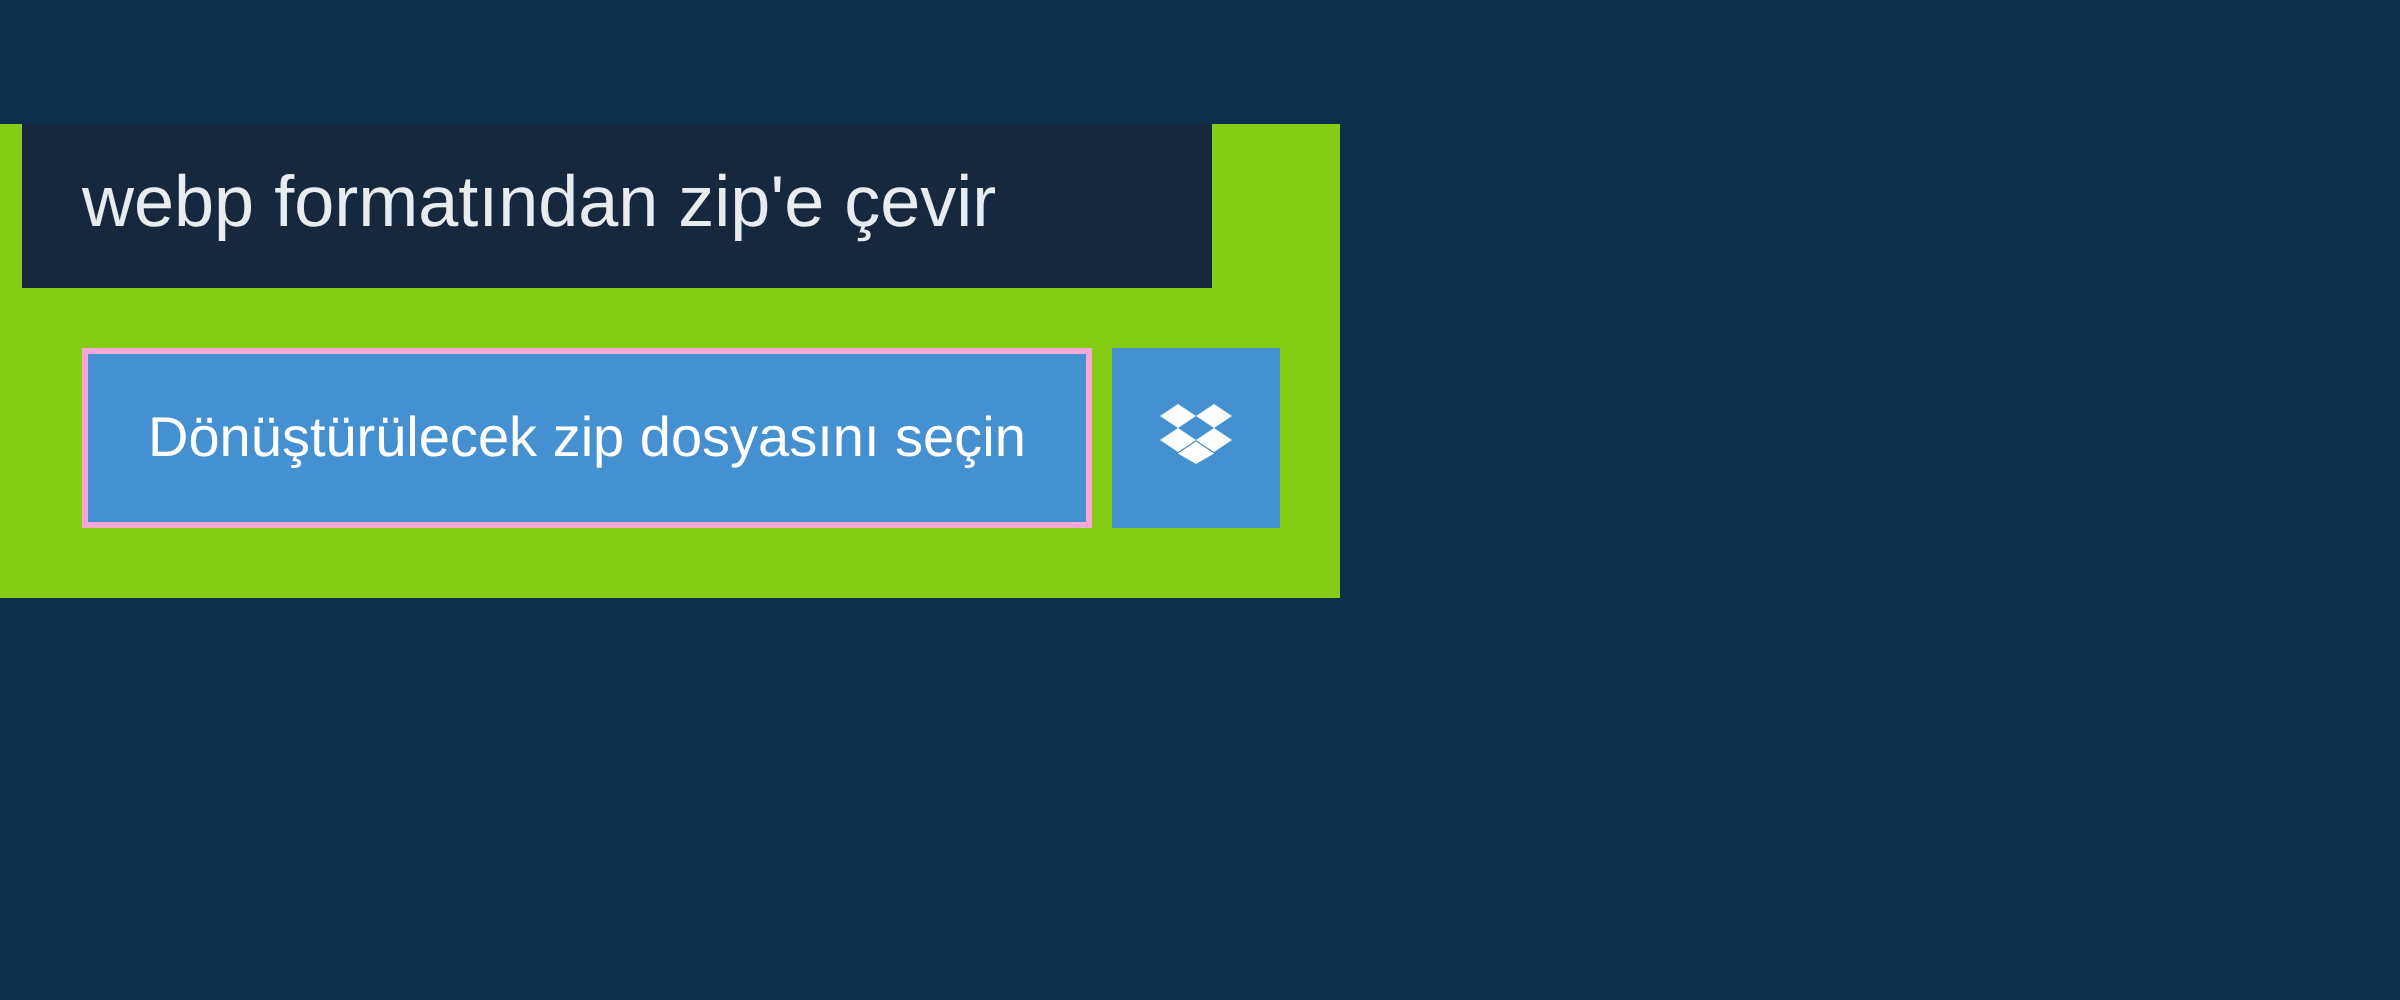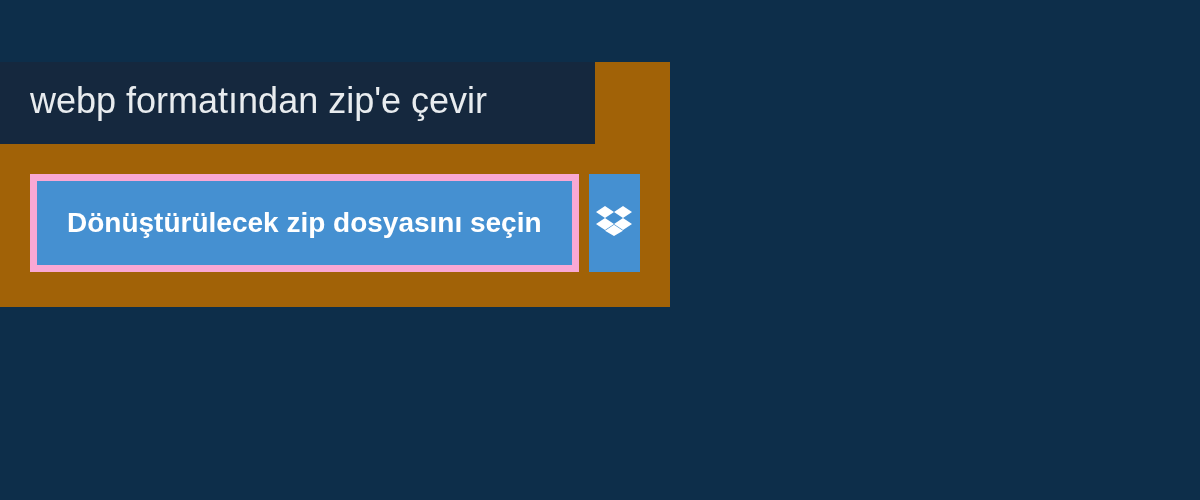--- a/index.html
+++ b/index.html
@@ -8,45 +8,46 @@
       box-sizing: border-box;
     }
     body {
       width: 1200px;
       height: 500px;
       background-color: #0d2e4a;
       font-family: -apple-system, BlinkMacSystemFont, "Segoe UI", Arial, sans-serif;
       overflow: hidden;
     }
     .content-area {
-      background-color: #a16207;
+      background-color: #84cc16;
       width: 670px;
       margin-top: 62px;
+      padding-left: 11px;
     }
     .title-bar {
       background-color: #15283e;
       padding: 18px 30px 22px 30px;
       width: 595px;
     }
     .title-text {
       color: #e8ecef;
       font-size: 36px;
       font-weight: 400;
     }
     .button-row {
       display: flex;
       padding: 30px 30px 35px 30px;
       gap: 0;
     }
     .select-file-button {
       background-color: #4590d1;
-      border: 7px solid #f9a8d4;
+      border: 3px solid #f9a8d4;
       color: #ffffff;
       font-size: 28px;
-      font-weight: 700;
+      font-weight: 400;
       padding: 26px 30px;
       cursor: pointer;
       text-align: center;
       flex: 0 0 auto;
     }
     .dropbox-button {
       background-color: #4590d1;
       width: 112px;
       display: flex;
       align-items: center;

